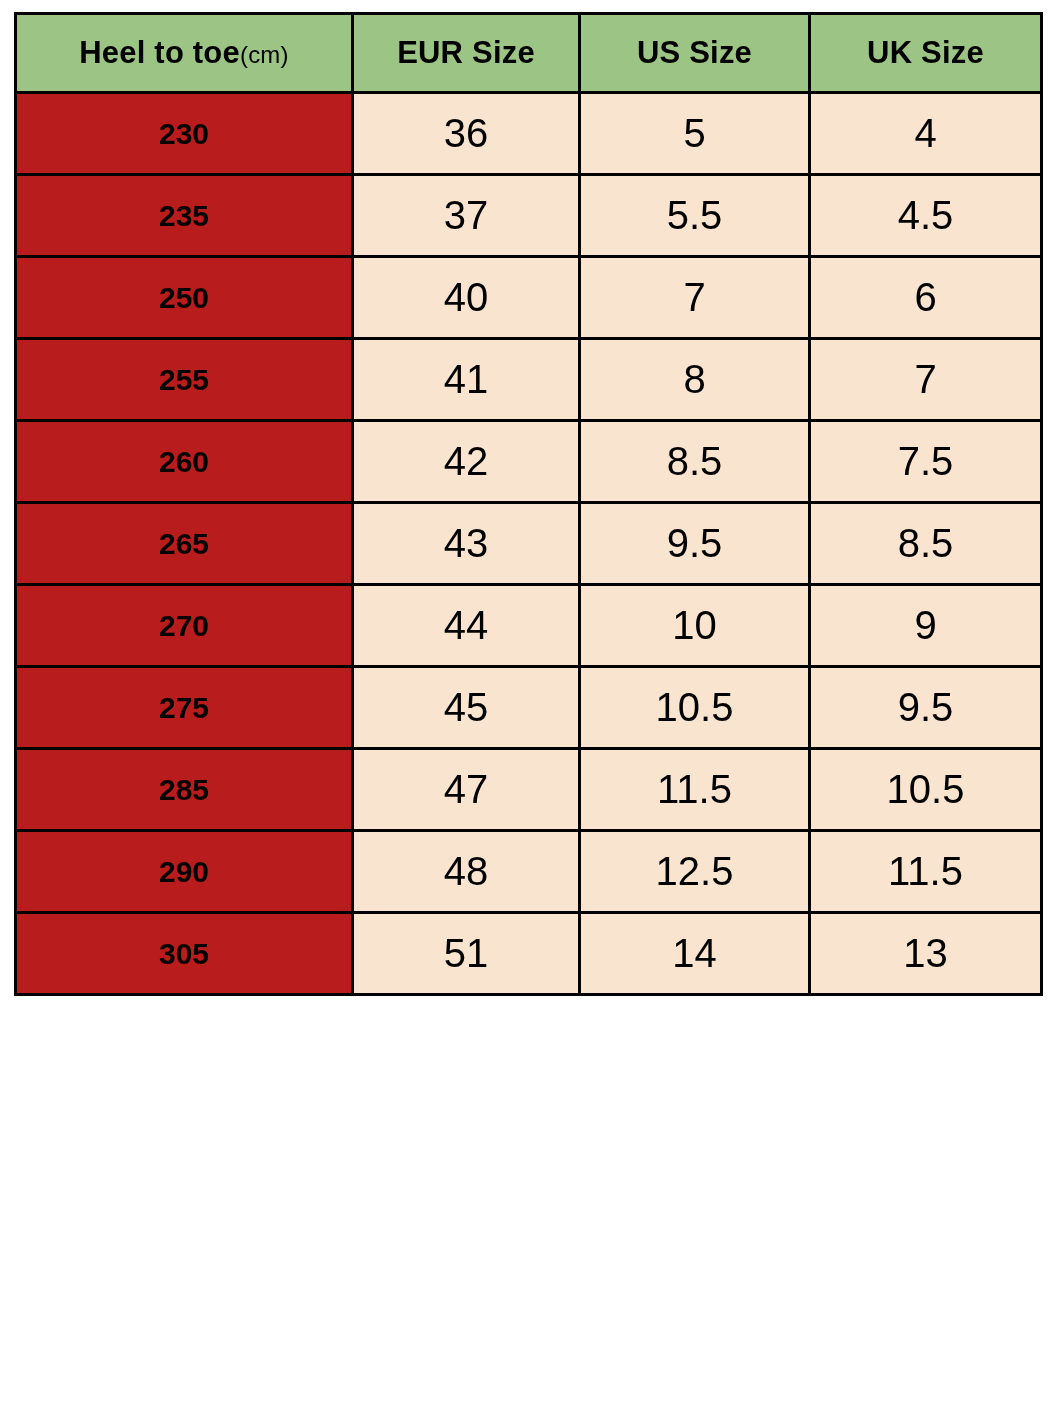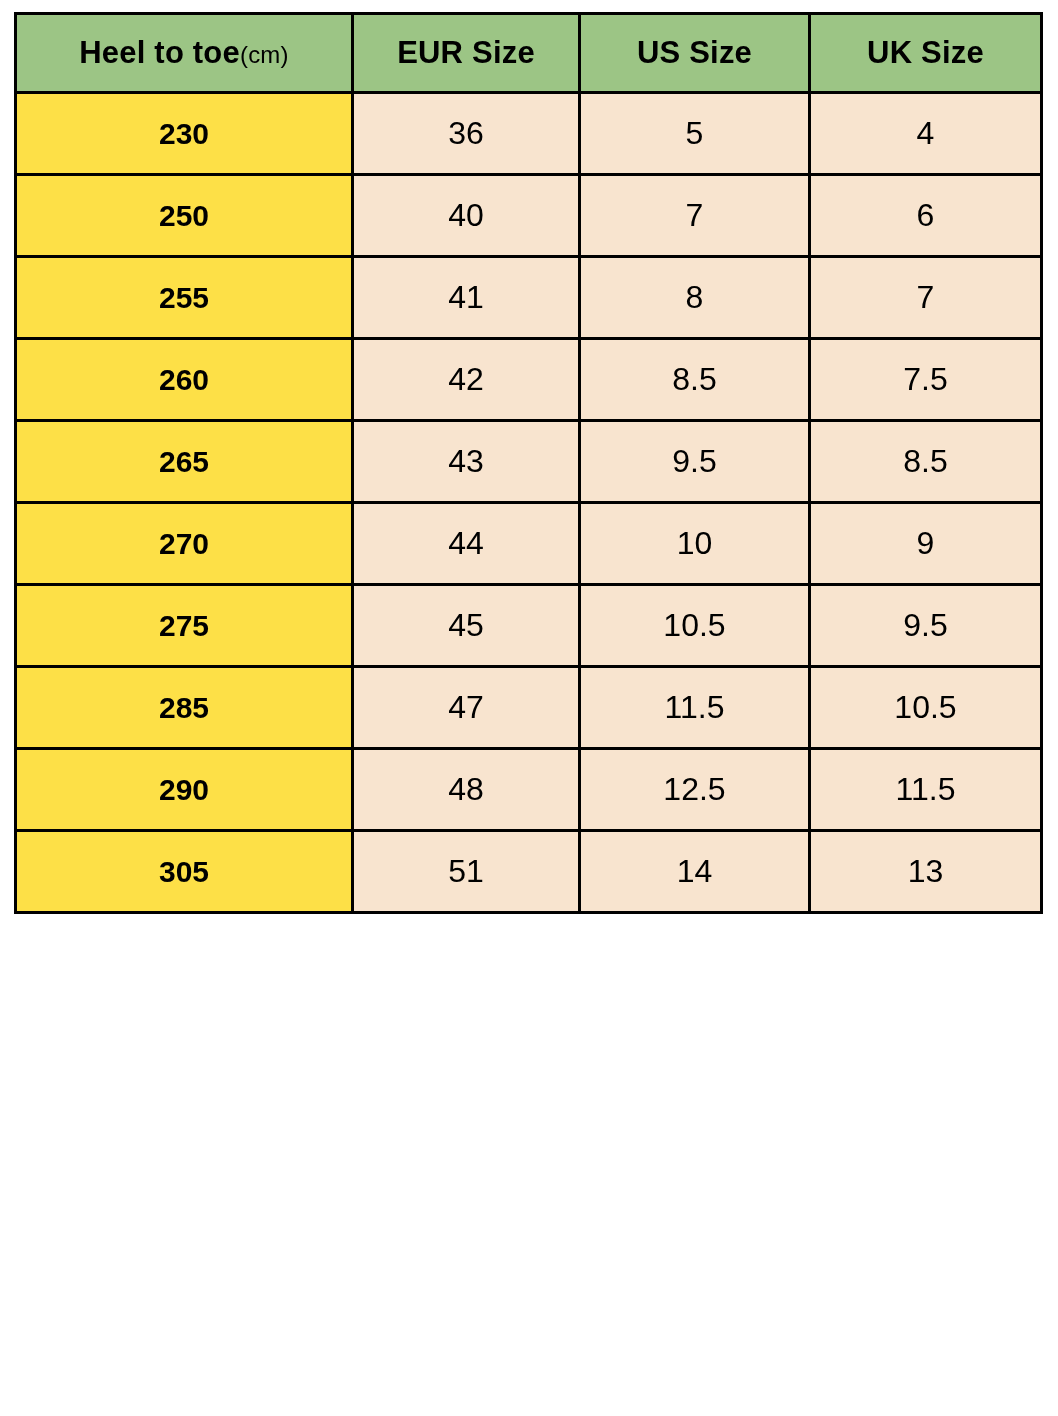--- a/index.html
+++ b/index.html
@@ -58,28 +58,28 @@
   }
   thead th .unit {
     font-weight: normal;
     font-size: 24px;
   }
 
   
   tbody tr { height: 82px; }
 
   td.heel-cell {
-    background: #fde047;
+    background: #b91c1c;
     font-weight: bold;
     font-size: 30px;
   }
   td.val-cell {
     background: #F8E4CF;
     font-weight: normal;
-    font-size: 32px;
+    font-size: 40px;
   }
 </style>
 </head>
 <body>
 
 <div class="page">
   <div class="table-wrap">
     <table class="size-table">
       <colgroup>
         <col class="c-heel">
@@ -102,20 +102,26 @@
             <span>UK Size</span>
           </th>
         </tr>
       </thead>
       <tbody id="table-body">
           <tr>
             <td class="heel-cell">230</td>
             <td class="val-cell">36</td>
             <td class="val-cell">5</td>
             <td class="val-cell">4</td>
+          </tr>
+          <tr>
+            <td class="heel-cell">235</td>
+            <td class="val-cell">37</td>
+            <td class="val-cell">5.5</td>
+            <td class="val-cell">4.5</td>
           </tr>
           <tr>
             <td class="heel-cell">250</td>
             <td class="val-cell">40</td>
             <td class="val-cell">7</td>
             <td class="val-cell">6</td>
           </tr>
           <tr>
             <td class="heel-cell">255</td>
             <td class="val-cell">41</td>

